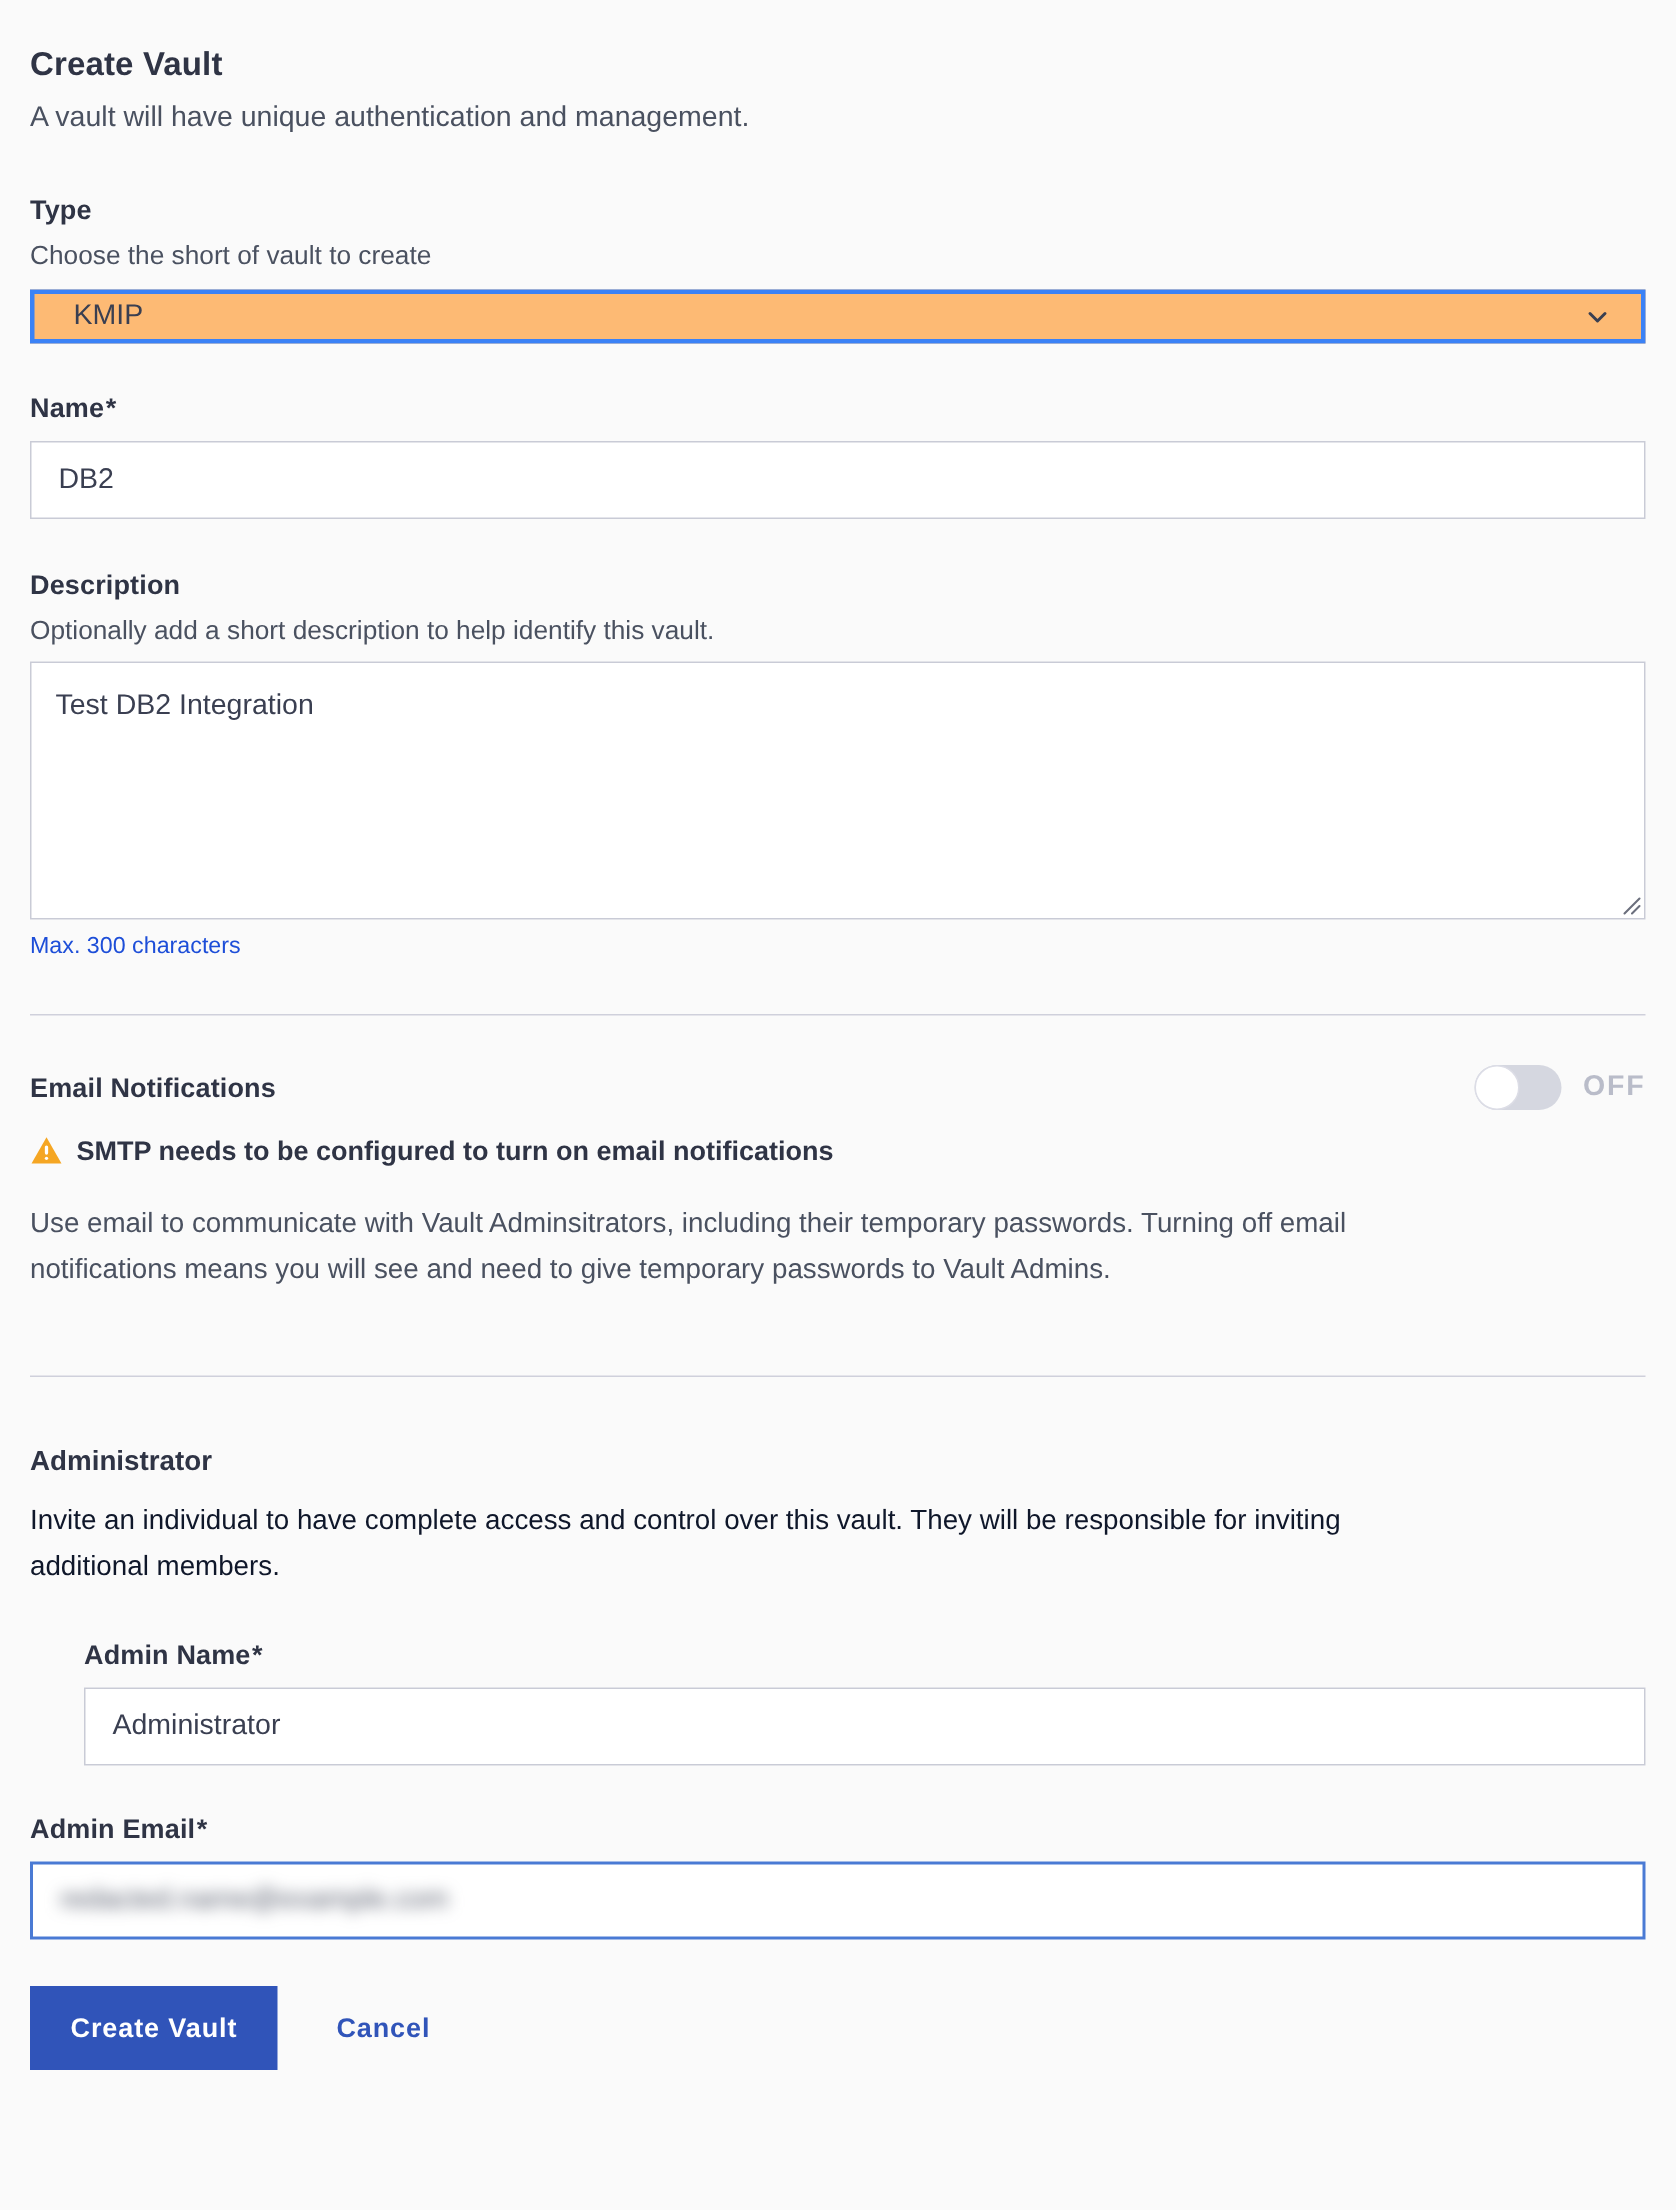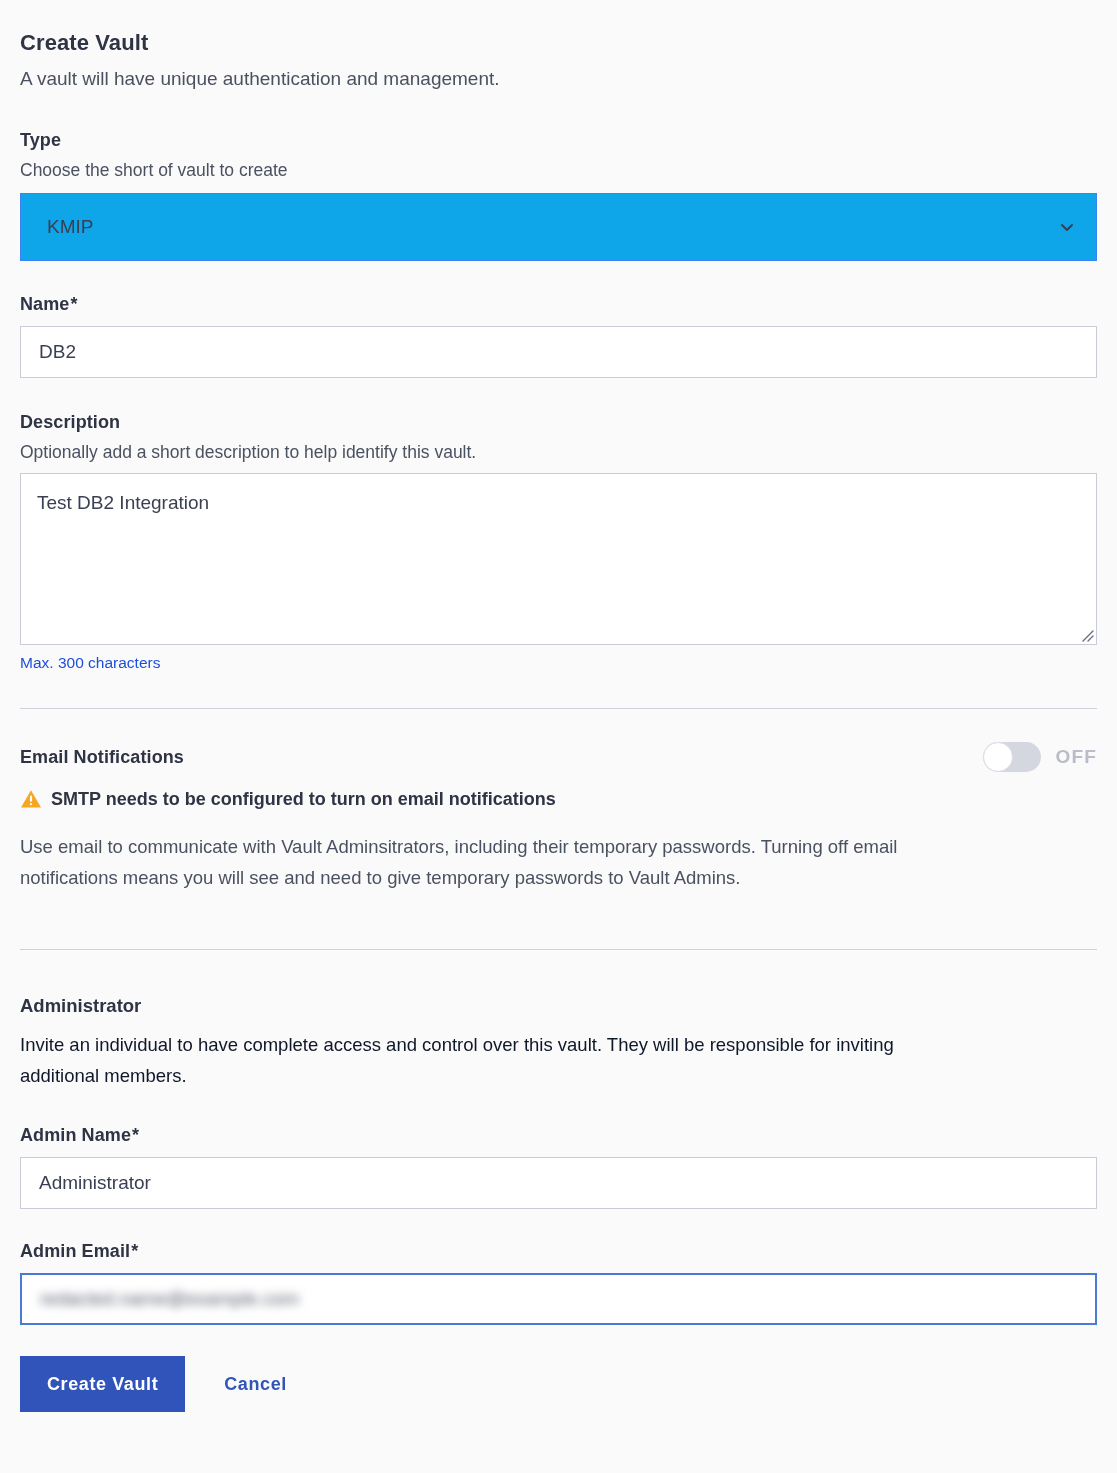--- a/index.html
+++ b/index.html
@@ -57,23 +57,23 @@
     font-weight: bold;
     margin-left: 1px;
   }
 
   
   .block-type { margin-top: 39px; }
 
   .select-wrap {
     position: relative;
     margin-top: 12px;
-    height: 68px;
-    background: #0ea5e9;
-    border: 1px solid #3b82f6;
+    height: 36px;
+    background: #fdba74;
+    border: 3px solid #3b82f6;
     box-sizing: border-box;
   }
   .select-value {
     position: absolute;
     left: 26px;
     top: 50%;
     transform: translateY(-50%);
     font-size: 19px;
     color: #3a3f51;
   }
@@ -204,21 +204,21 @@
     font-weight: bold;
     color: #2f3445;
   }
   .admin-body {
     margin-top: 12px;
     font-size: 18.5px;
     color: #0f172a;
     line-height: 1.68;
     max-width: 940px;
   }
-  .block-admin-name { margin-top: 34px; }
+  .block-admin-name { margin-top: 34px; margin-left: 36px; }
   .block-admin-email { margin-top: 32px; }
 
   .text-input.focused {
     border: 2px solid #4a7ad4;
   }
   .blurred-value {
     font-size: 19px;
     color: #555b6b;
     filter: blur(5px);
     user-select: none;

